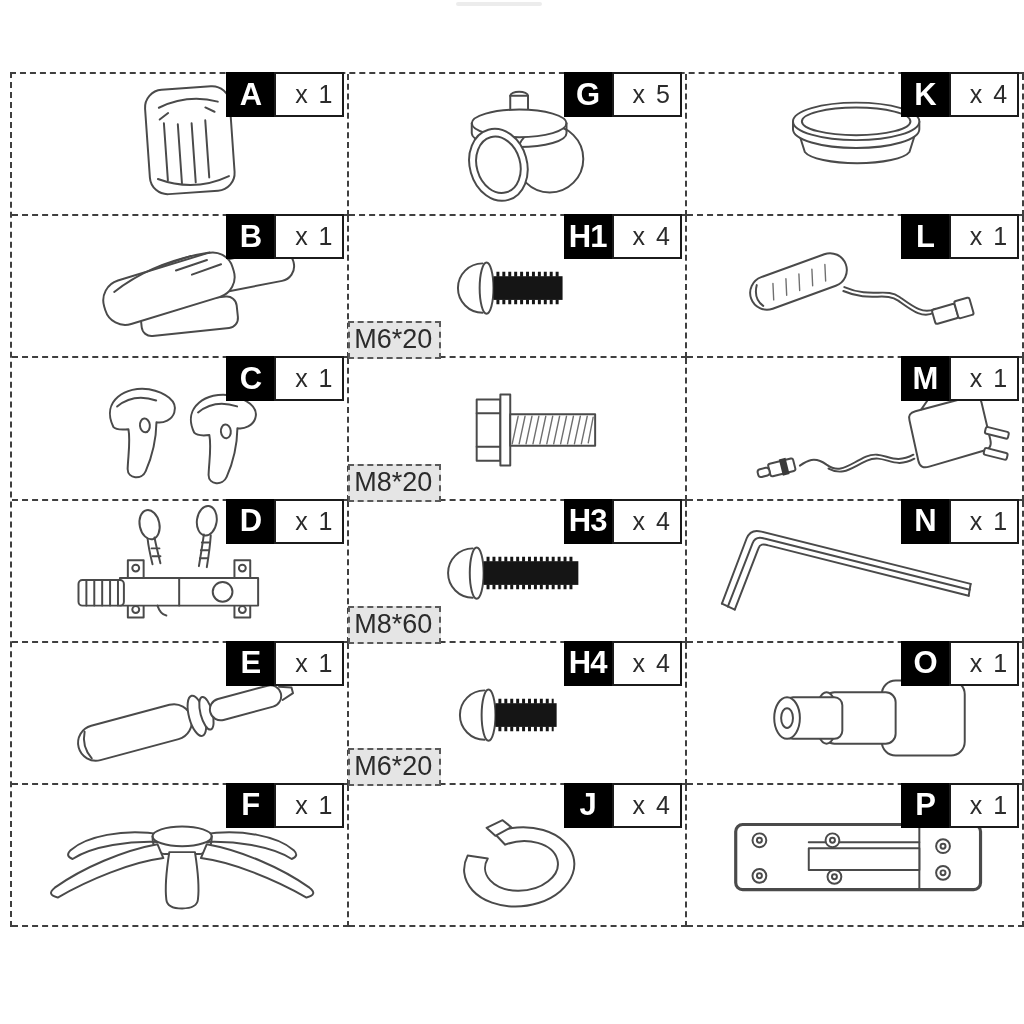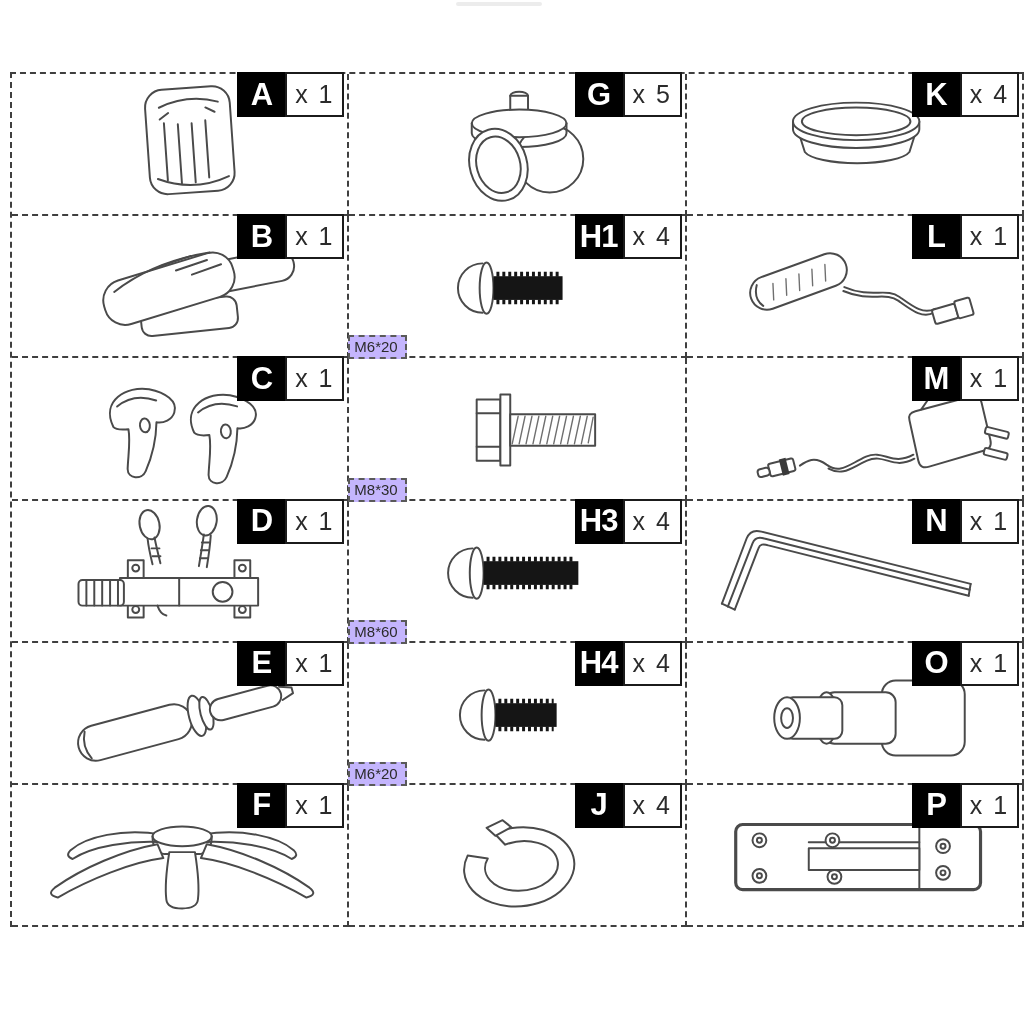--- a/index.html
+++ b/index.html
@@ -32,24 +32,25 @@
   }
   .tag .letter{
     background:#000000;color:#ffffff;font-weight:800;font-size:31px;
     min-width:44px;height:45px;display:flex;align-items:center;justify-content:center;
     padding:0 2px;letter-spacing:-1px;
   }
   .tag .qty{
     background:#ffffff;border:2px solid #1b1b1b;color:#2b2b2b;font-size:25px;
     min-width:55px;height:41px;display:flex;align-items:center;justify-content:center;
     letter-spacing:2px;
+    padding-left:11px;
   }
   .size{
-    position:absolute;left:-1px;bottom:-3px;z-index:3;background:#c4b5fd;
-    border:2px dashed #5a5a5a;color:#2b2b2b;font-size:15px;padding:1px 7px 2px 4px;
+    position:absolute;left:-1px;bottom:-3px;z-index:3;background:#e5e5e5;
+    border:2px dashed #5a5a5a;color:#2b2b2b;font-size:27px;padding:1px 7px 2px 4px;
   }
 </style>
 </head>
 <body>
 
 <div class="artifact"></div>
 
 <div class="grid">
 
   <div class="cell">
@@ -170,21 +171,21 @@
   </div>
 
   <div class="cell">
     <svg class="art" viewBox="0 0 337 142">
       <rect class="f" x="128" y="42" width="24" height="62"></rect>
       <path d="M128,56 h24 M128,90 h24"></path>
       <rect class="f" x="152" y="37" width="10" height="72"></rect>
       <rect class="f" x="162" y="57" width="86" height="32"></rect>
       <path class="h" d="M170,59 l-6,28 M177,59 l-6,28 M184,59 l-6,28 M191,59 l-6,28 M198,59 l-6,28 M205,59 l-6,28 M212,59 l-6,28 M219,59 l-6,28 M226,59 l-6,28 M233,59 l-6,28 M240,59 l-6,28 M246,60 l-5,26"></path>
     </svg>
-    <div class="size">M8*30</div>
+    <div class="size">M8*20</div>
   </div>
 
   <div class="cell">
     <svg class="art" viewBox="0 0 337 142">
       <path class="f" d="M230,54 l56,-15 q9,-2 11,6 l9,38 q2,9 -7,11 l-55,16 q-9,3 -11,-6 l-9,-41 q-2,-7 6,-9 z"></path>
       <path d="M236,52 l9,-13 l54,-14 l-7,12"></path>
       <g transform="rotate(14 310 86)">
         <rect class="f" x="298" y="72" width="24" height="7" rx="2"></rect>
         <rect class="f" x="302" y="93" width="24" height="7" rx="2"></rect>
       </g>

